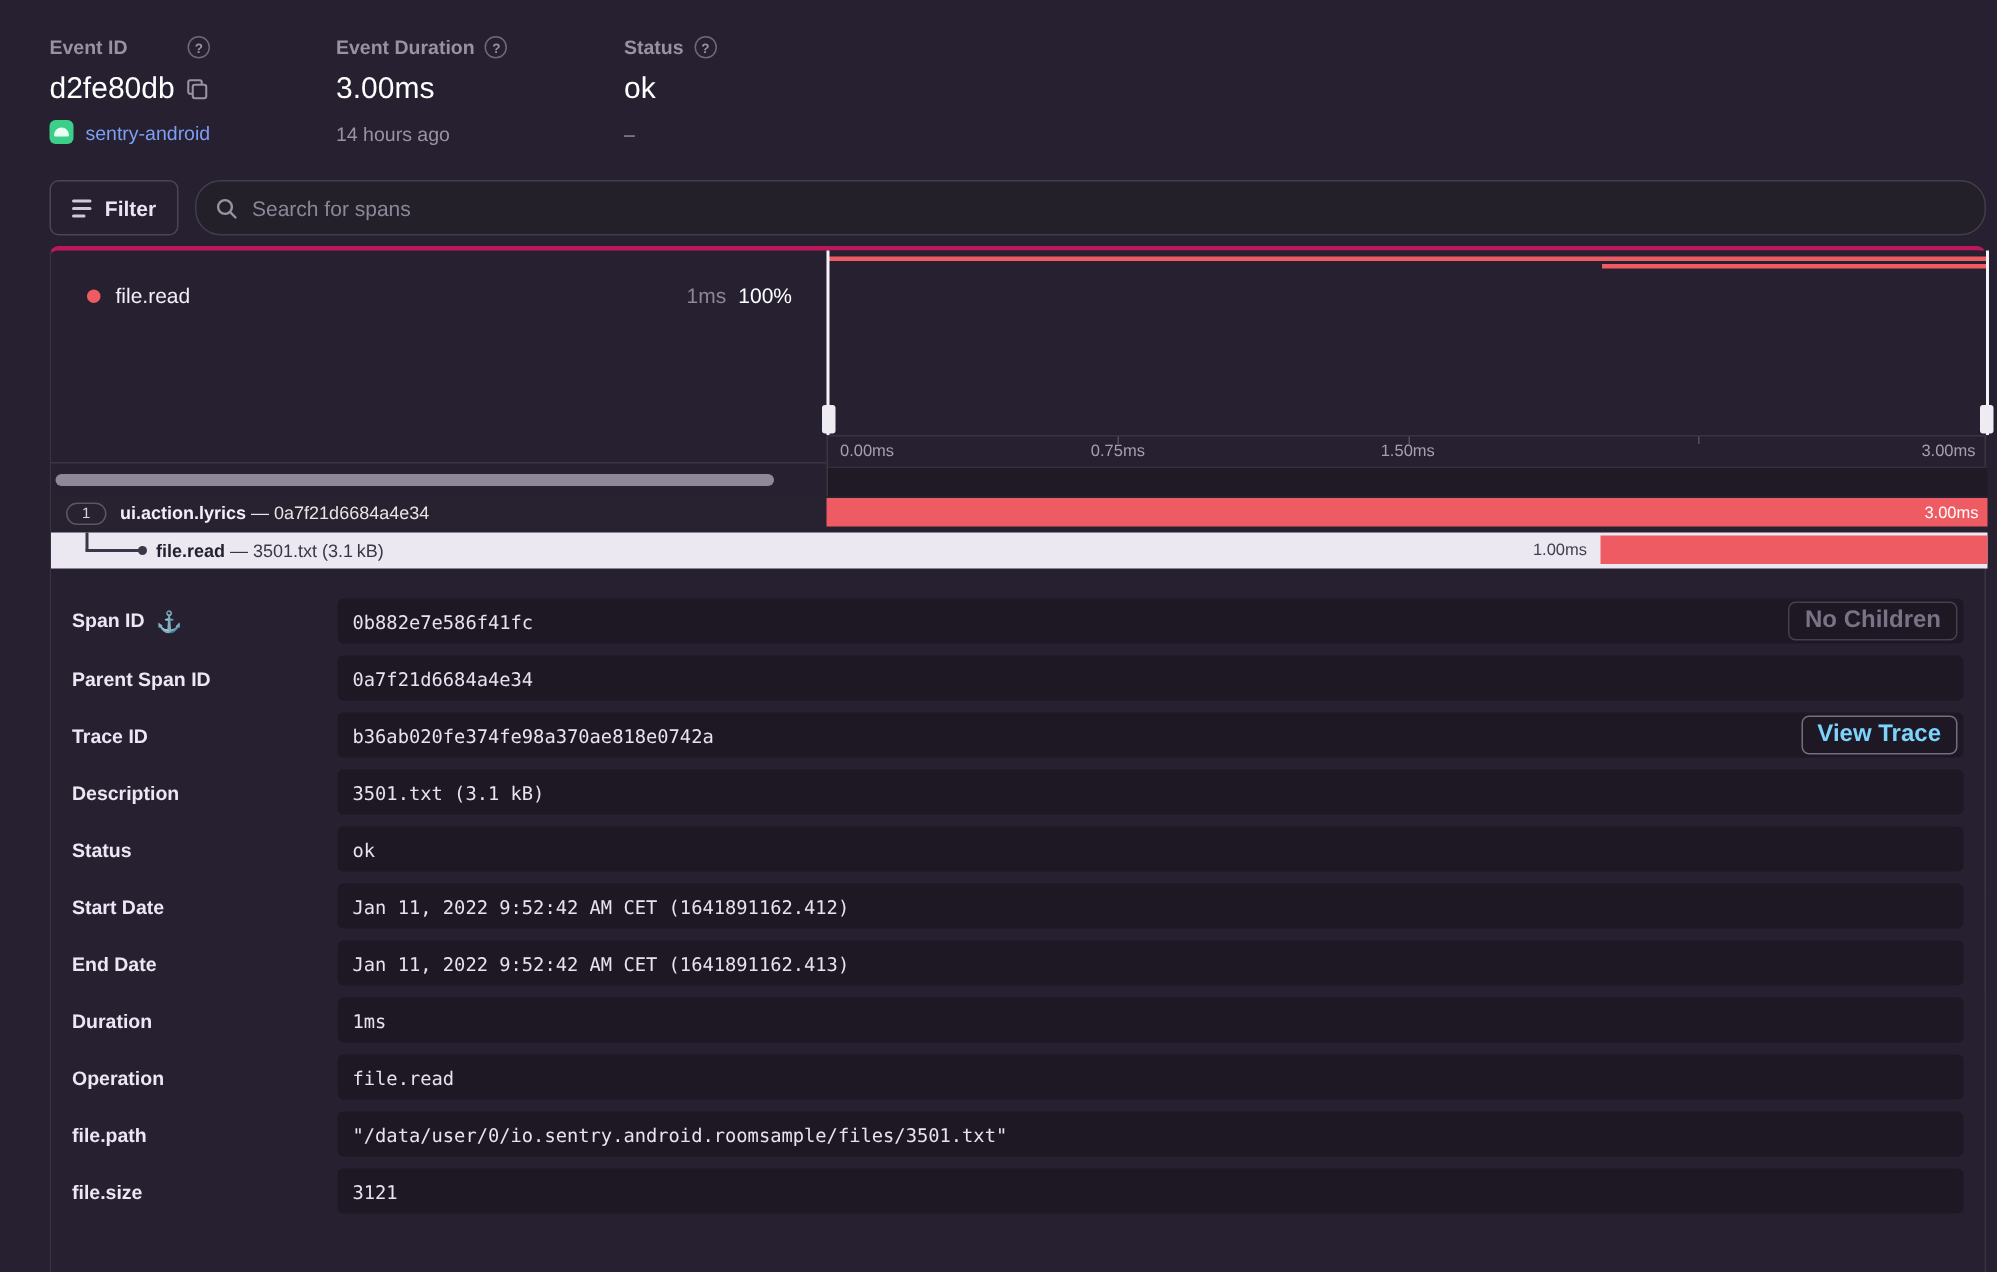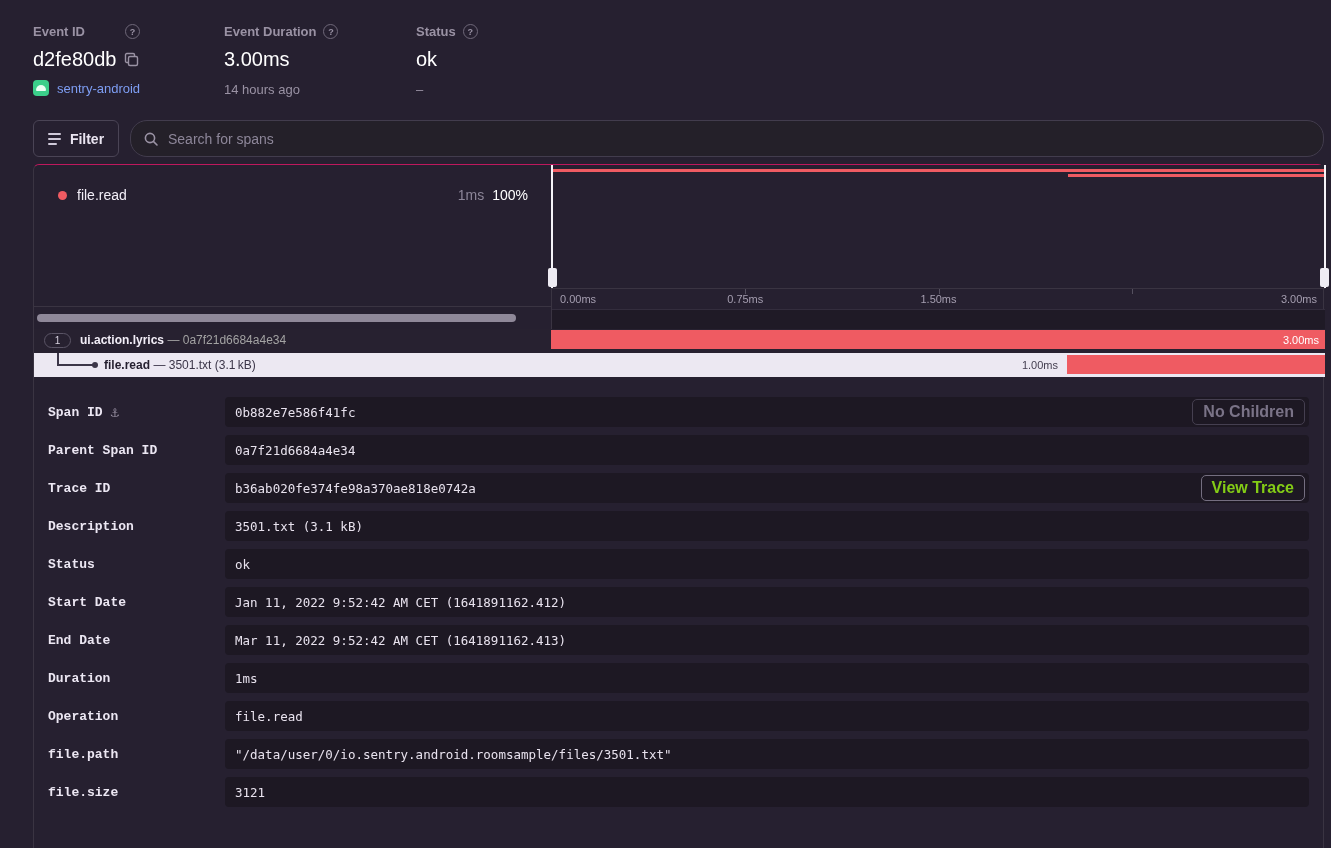--- a/index.html
+++ b/index.html
@@ -52,21 +52,21 @@
   }
   .search-box input {
     flex:1; background:transparent; border:none; outline:none;
     font-size:14px; color:#e9e4f0; font-family:"Liberation Sans",sans-serif;
   }
   .search-box input::placeholder { color:#8d8699; }
 
   
   .trace {
     left:33px; top:164px; width:1291px; height:684px;
-    border-left:1px solid #3a3442; border-right:1px solid #3a3442; border-top:1px solid #be185d;
+    border-left:1px solid #3a3442; border-right:1px solid #3a3442; border-top:3px solid #be185d;
     border-radius:6px 6px 0 0; background:#262030;
   }
   .pane-divider { left:517px; top:0; width:1px; height:164px; background:#3a3442; }
 
   
   .legend-row { left:0; top:0; width:517px; height:141px; padding:22px 23px 0 24px; display:flex; align-items:flex-start; }
   .legend-dot { width:9px; height:9px; border-radius:50%; background:#ef5b62; margin:4px 10px 0 0; }
   .legend-op { font-size:14px; color:#f2eef7; }
   .legend-right { margin-left:auto; font-size:14px; }
   .legend-dur { color:#8d8699; margin-right:8px; }
@@ -95,50 +95,50 @@
   .ruler-strip { left:518px; top:144px; width:773px; height:20px; background:#1f1a26; border-top:1px solid #332d3d; }
 
   
   .span-row1 { left:0; top:164px; width:1291px; height:24px; background:#272130; }
   .row-num-pill {
     left:10px; top:4px; width:27px; height:15px; border:1px solid #5b5566; border-radius:8px;
     font-size:10px; color:#d8d3e0; display:flex; align-items:center; justify-content:center;
   }
   .row1-text { left:46px; top:4px; font-size:12px; white-space:nowrap; }
   .row-op { font-weight:700; color:#f2eef7; }
-  .row-id { color:#a3a3a3;margin-top:27px; }
+  .row-id { color:#e5e5e5;margin-top:27px; }
   .bar1 { left:517px; top:1px; right:0; bottom:4px; background:#ef5b62; display:flex; align-items:center; justify-content:flex-end; padding-right:6px; font-size:11px; color:#fff; }
 
   .span-row2 { left:0; top:188px; width:1291px; height:24px; background:#ece8f2; color:#2a2437; }
   .tree-v { left:23px; top:0; width:2px; height:12px; background:#3c3648; }
   .tree-h { left:23px; top:11px; width:36px; height:2px; background:#3c3648; }
   .tree-dot { left:58px; top:9px; width:6px; height:6px; border-radius:50%; background:#3c3648; }
   .row2-text { left:70px; top:5px; font-size:12px; white-space:nowrap; }
   .row2-op { font-weight:700; color:#241e2e; }
   .row2-desc { color:#3b3548; }
   .row2-dur { right:267px; top:6px; font-size:11px; color:#433d4f; }
   .bar2 { left:1033px; top:2px; right:0; bottom:3px; background:#ef5b62; }
 
   
   .details { left:0; top:212px; width:1291px; padding:20px 16px 0 14px; }
   .d-row { display:flex; align-items:center; margin-bottom:8px; }
-  .d-label { width:177px; font-size:13px; font-weight:700; color:#ece7f3; display:flex; align-items:center; gap:8px;font-family:Liberation Mono, monospace; }
+  .d-label { width:177px; font-size:13px; font-weight:700; color:#ece7f3; display:flex; gap:8px; }
   .anchor-icon { color:#9a92a4; font-size:14px; font-weight:400; }
   .d-value {
     flex:1; height:30px; background:#1d1823; border-radius:4px;
     display:flex; align-items:center; padding:0 10px; position:relative;
     font-family:"DejaVu Sans Mono", monospace; font-size:12.5px; color:#e8e2ee;
   }
   .d-badge {
     position:absolute; right:4px; top:50%; transform:translateY(-50%);
     border-radius:5px; font-size:16px; font-weight:700; padding:3px 10px;
     background:transparent; cursor:pointer; font-family:"Liberation Sans",sans-serif;
   }
   .badge-disabled { border:1px solid #453f50; color:#7a7387; cursor:default; }
-  .badge-primary { border:1px solid #746e80; color:#84cc16; }
+  .badge-primary { border:1px solid #746e80; color:#7dd3fc; }
 </style>
 </head>
 <body>
 
 <div class="abs" style="left:33px; top:24px;">
   <div class="hdr-label">
     <span>Event ID</span>
     <span class="help-circle">?</span>
   </div>
   <div class="hdr-value" style="margin-top:9px;">
@@ -313,21 +313,21 @@
       <div class="d-value">
         <span>Jan 11, 2022 9:52:42 AM CET (1641891162.412)</span>
       </div>
     </div>
 
     <div class="d-row">
       <div class="d-label">
           <span>End Date</span>
         </div>
       <div class="d-value">
-        <span>Mar 11, 2022 9:52:42 AM CET (1641891162.413)</span>
+        <span>Jan 11, 2022 9:52:42 AM CET (1641891162.413)</span>
       </div>
     </div>
 
     <div class="d-row">
       <div class="d-label">
           <span>Duration</span>
         </div>
       <div class="d-value">
         <span>1ms</span>
       </div>

